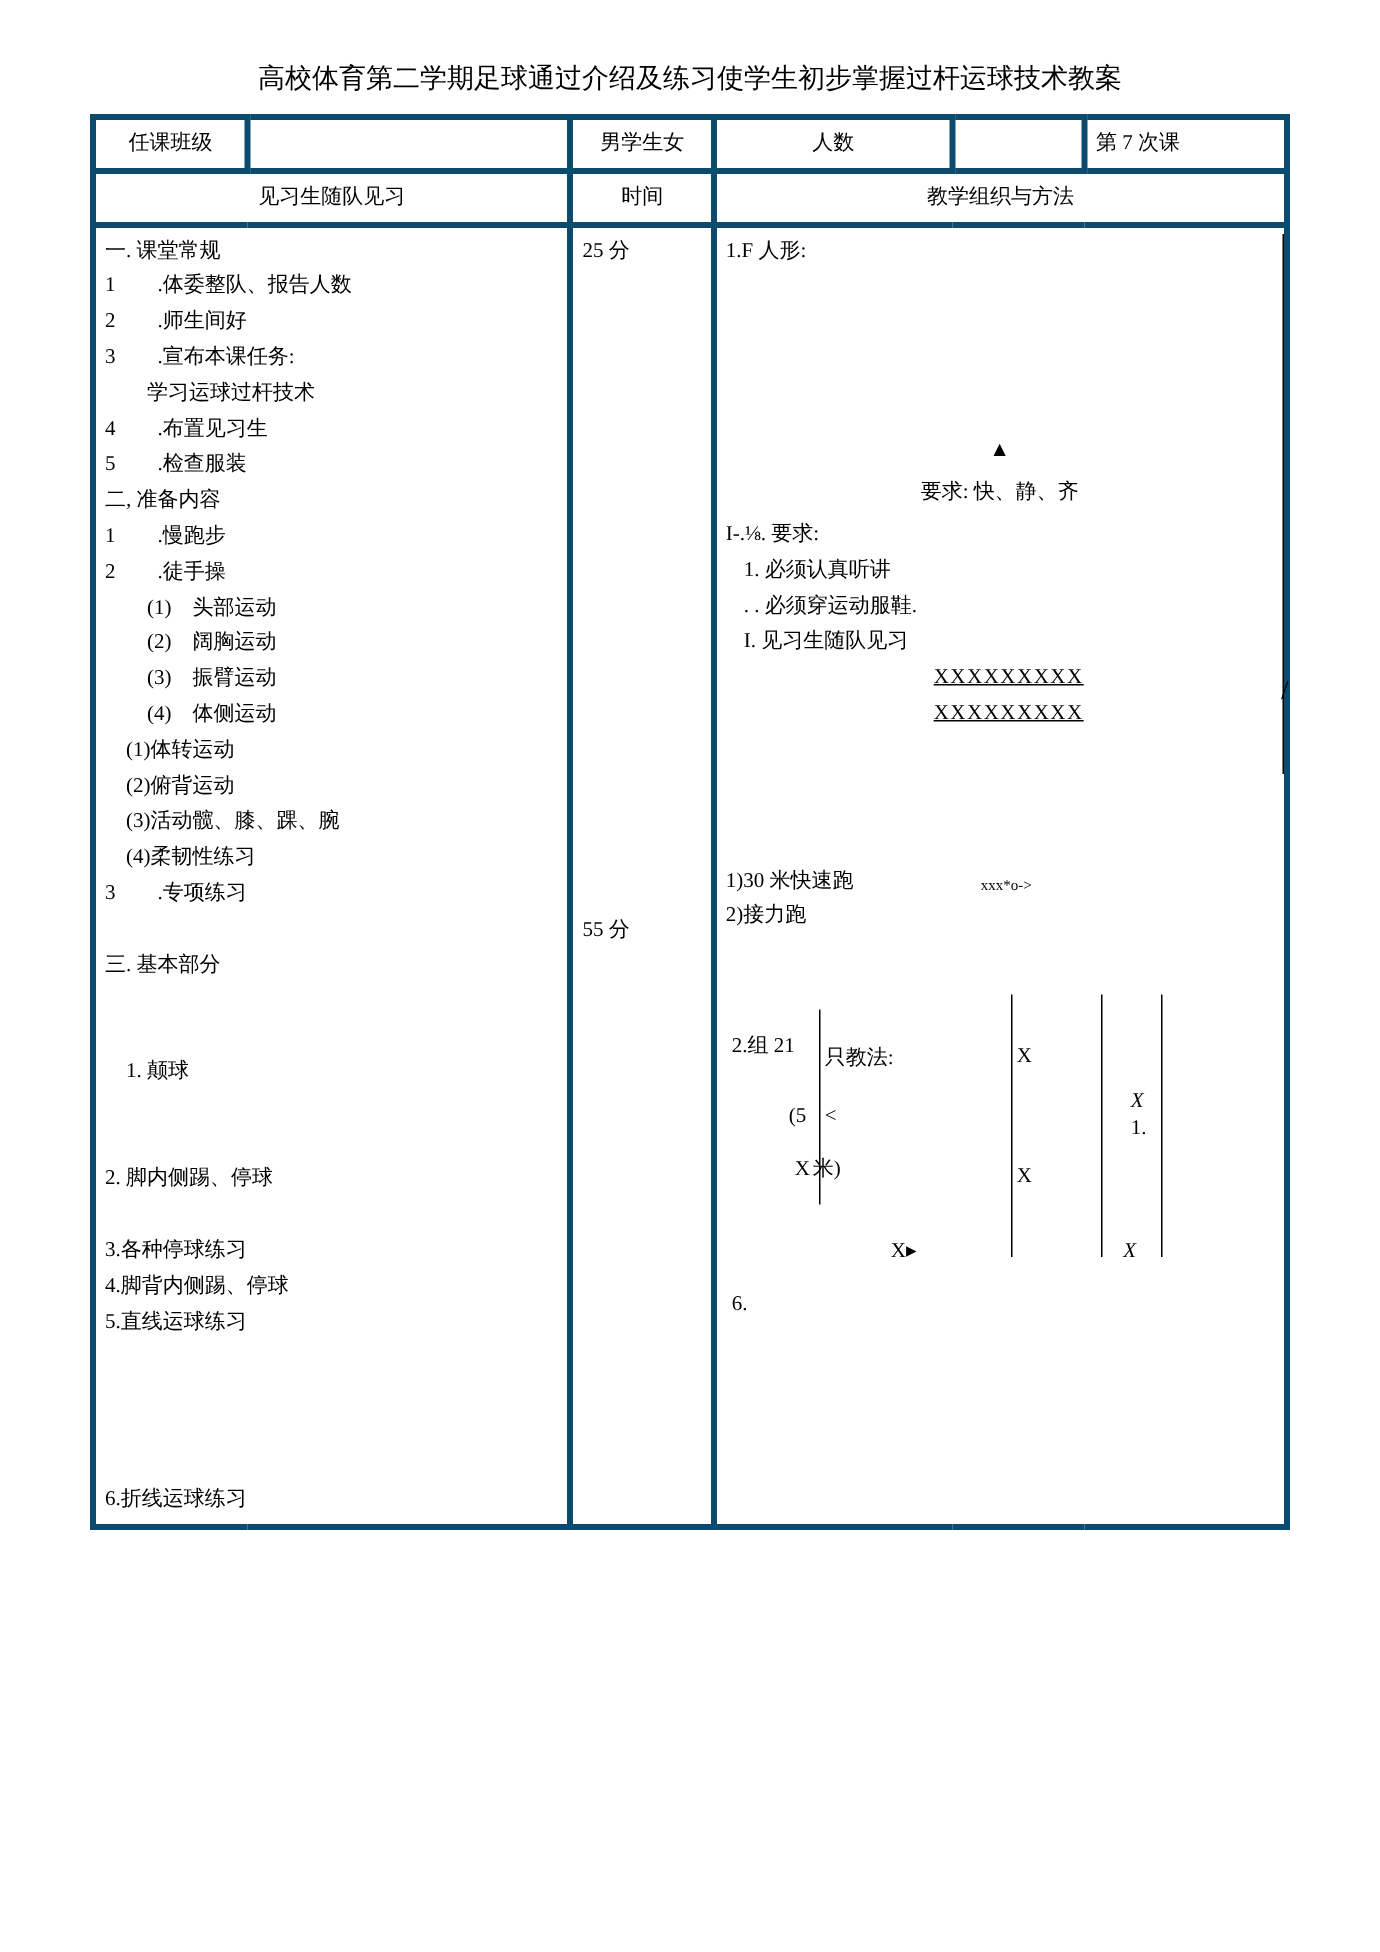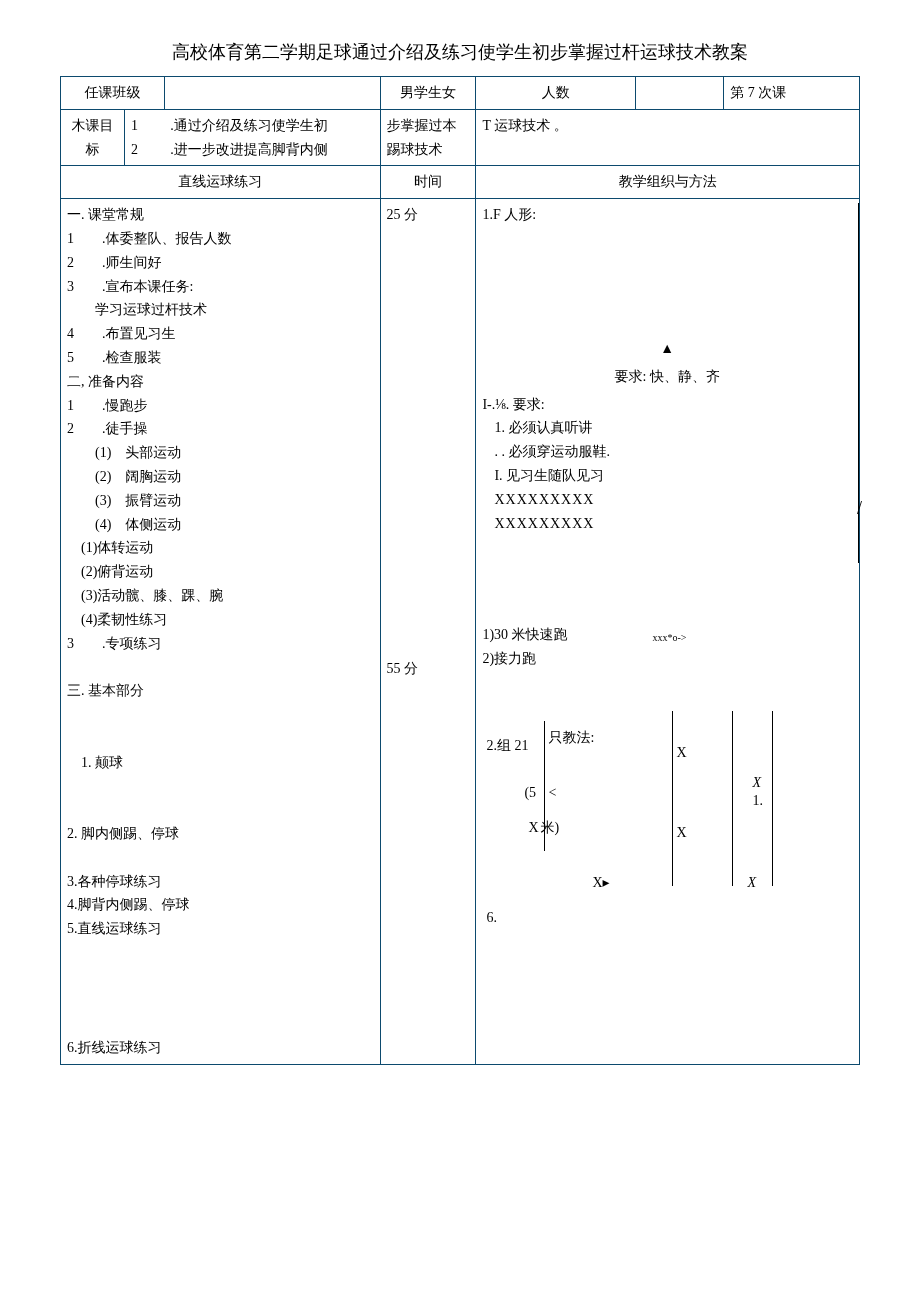--- a/index.html
+++ b/index.html
@@ -14,21 +14,21 @@
     text-align: center;
     margin-bottom: 12px;
     font-size: 18px;
   }
   table {
     border-collapse: collapse;
     width: 100%;
     table-layout: fixed;
   }
   td {
-    border: 1px solid #0c4a6e;
+    border: 4px solid #0c4a6e;
     padding: 4px 6px;
     vertical-align: top;
     font-size: 14px;
     line-height: 1.7;
   }
   .center { text-align: center; vertical-align: middle; }
   .small { font-size: 10px; text-align: right; }
   .col-content {
     white-space: pre-line;
   }
@@ -40,21 +40,21 @@
     padding-right: 6px;
   }
   .req-box {
     margin-top: 110px;
     text-align: center;
   }
   .triangle {
     text-align: center;
     margin-bottom: 4px;
   }
-  .xrow { letter-spacing: 1px; }
+  .xrow { text-align: center; letter-spacing: 1px; text-decoration: underline; }
   .diagram-area {
     position: relative;
     height: 260px;
   }
   .vline { position: absolute; border-left: 1px solid #000; }
   .txt { position: absolute; font-size: 14px; }
   .ital { font-style: italic; font-family: "Times New Roman", serif; }
 </style>
 </head>
 <body>
@@ -76,38 +76,23 @@
   <tbody>
       <tr>
     <td colspan="2" class="center">任课班级</td>
     <td></td>
     <td class="center">男学生女</td>
     <td colspan="2" class="center">人数</td>
     <td></td>
     <td>第 7 次课</td>
   </tr>
 
-  <tr>
-    <td class="center">木课目标</td>
-    <td style="border-right:none">
-      <span>1</span><br><span>2</span>
-    </td>
-    <td style="border-left:none">
-      <span>.通过介绍及练习使学生初</span><br><span>.进一步改进提高脚背内侧</span>
-    </td>
-    <td>
-      <span>步掌握过本</span><br><span>踢球技术</span>
-    </td>
-    <td colspan="4">
-      <span>T 运球技术 。</span>
-    </td>
-  </tr>
 
   <tr>
-    <td colspan="3" class="center">直线运球练习</td>
+    <td colspan="3" class="center">见习生随队见习</td>
     <td class="center">时间</td>
     <td colspan="4" class="center">教学组织与方法</td>
   </tr>
 
   <tr>
     <td colspan="3" class="col-content">一. 课堂常规
 1  .体委整队、报告人数
 2  .师生间好
 3  .宣布本课任务:
   学习运球过杆技术
@@ -173,21 +158,21 @@
 
         <div style="margin-top:60px; position:relative">
           <div>1)30 米快速跑</div>
           <div>2)接力跑</div>
           <span class="small" style="position:absolute; left:170px; top:6px">xxx*o-&gt;</span>
         </div>
 
         <div class="diagram-area">
           <span class="txt" style="left:4px; top:63px"><span>2.组 21</span></span>
           <div class="vline" style="left:62px; top:50px; height:130px"></div>
-          <span class="txt" style="left:66px; top:55px">只教法:</span>
+          <span class="txt" style="left:66px; top:71px">只教法:</span>
 
           <span class="txt" style="left:42px; top:110px">(5</span>
           <span class="txt" style="left:66px; top:110px">&lt;</span>
           <span class="txt" style="left:46px; top:145px">X</span>
           <span class="txt" style="left:58px; top:145px">米)</span>
           <span class="txt" style="left:110px; top:200px">X▸</span>
 
           <div class="vline" style="left:190px; top:40px; height:175px"></div>
           <span class="txt" style="left:194px; top:70px">X</span>
           <span class="txt" style="left:194px; top:150px">X</span>

